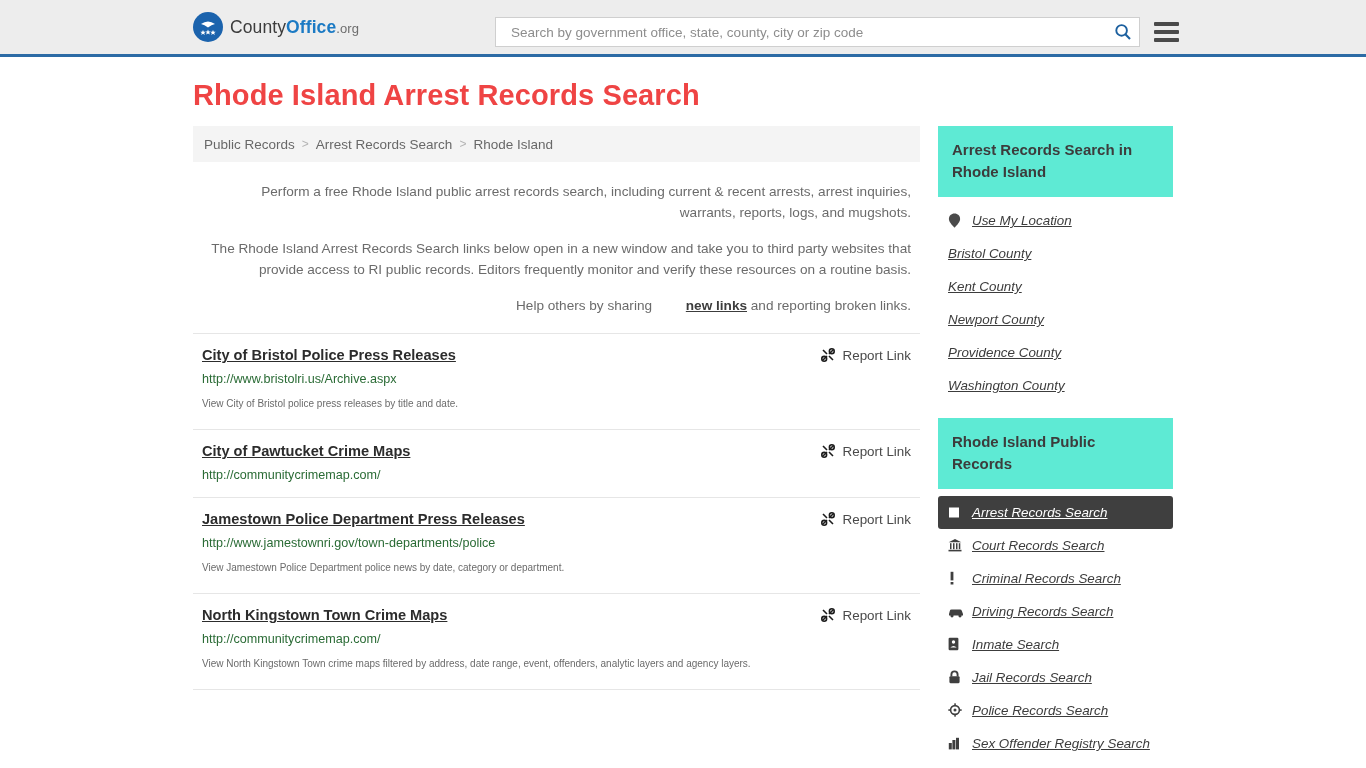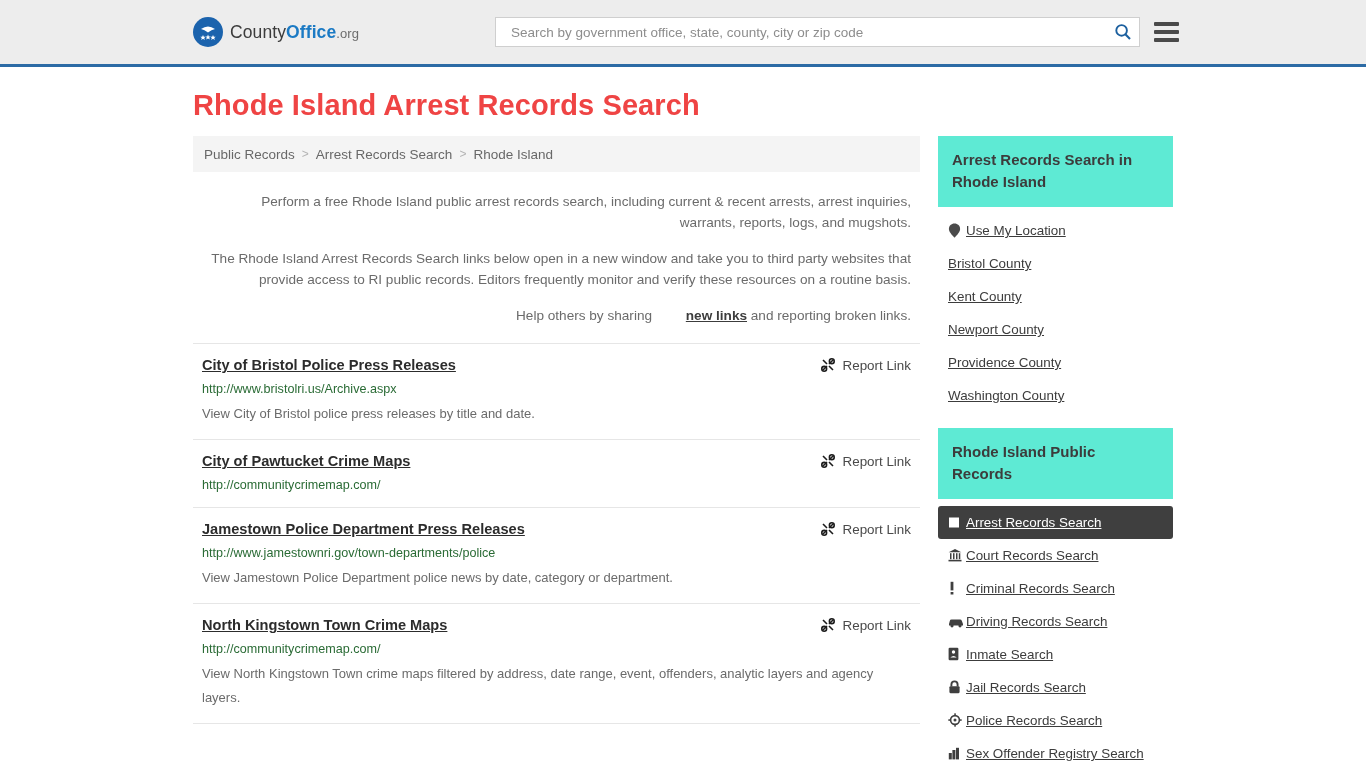--- a/index.html
+++ b/index.html
@@ -8,21 +8,21 @@
     width: 1366px;
     height: 768px;
     overflow: hidden;
     background: #ffffff;
     font-family: "Liberation Sans", sans-serif;
     color: #4a4a4a;
   }
 
   
   .site-header {
-    height: 67px;
+    height: 57px;
     background: #ededed;
     border-bottom: 3px solid #2c6ba5;
     display: flex;
     align-items: center;
     position: relative;
   }
   .logo-wrap {
     display: flex;
     align-items: center;
     margin-left: 193px;
@@ -152,42 +152,43 @@
   }
   .report .label { font-size: 13.4px; color: #4a4a4a; }
   .result-url {
     font-size: 12.6px;
     color: #2a6b35;
     margin-top: 6px;
     line-height: 17px;
     word-break: break-all;
   }
   .result-desc {
-    font-size: 13px;
+    font-size: 10px;
     color: #6b6b6b;
     margin-top: 4px;
     line-height: 24px;
   }
 
   
   .side-head {
     background: #5eead4;
     padding: 13px 14px 14px 14px;
     font-size: 15px;
     font-weight: bold;
     color: #3c3c3c;
     line-height: 22px;
   }
   .side-list { margin: 0; padding: 0; list-style: none; }
   .side-item {
     display: flex;
     align-items: center;
-    gap: 3px;
+    gap: 9px;
     padding: 9px 10px;
     border-radius: 3px;
+    font-style: italic;
   }
   .side-item .lbl {
     font-size: 13.4px;
     color: #3c3c3c;
     text-decoration: underline;
     cursor: pointer;
     white-space: nowrap;
   }
   .side-item.active { background: #3f3f3f; }
   .side-item.active .lbl { color: #ffffff; }

